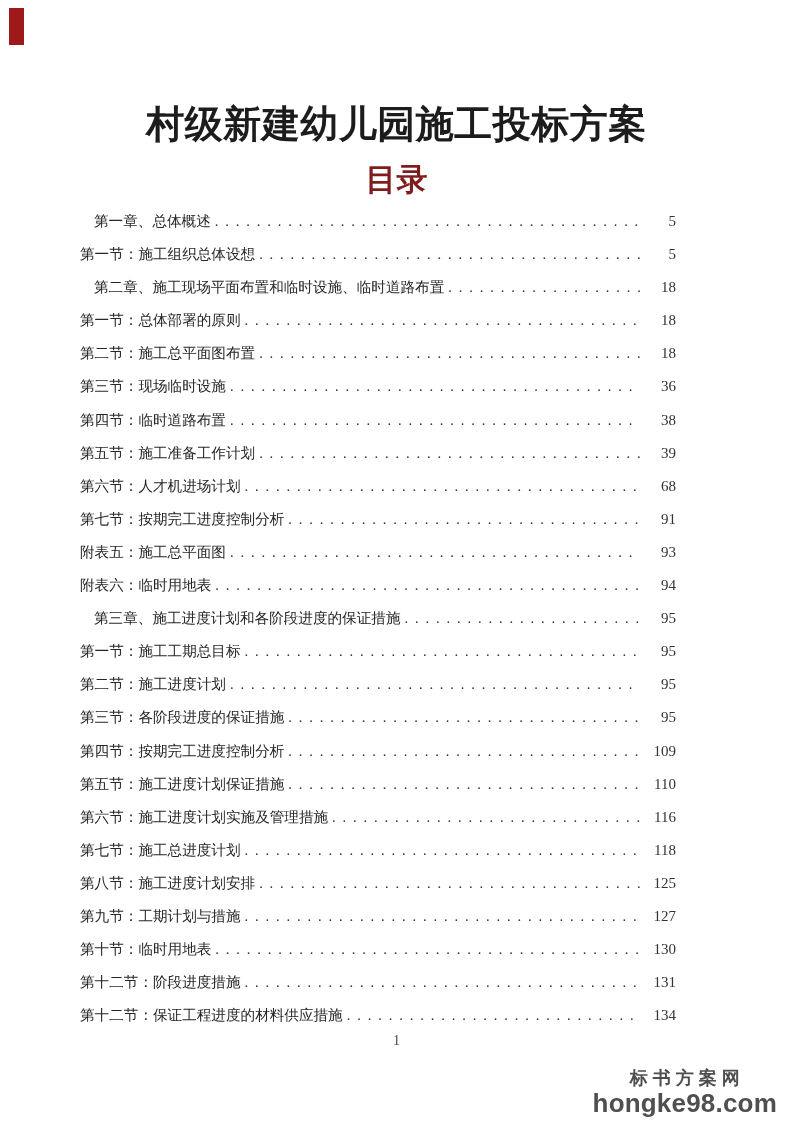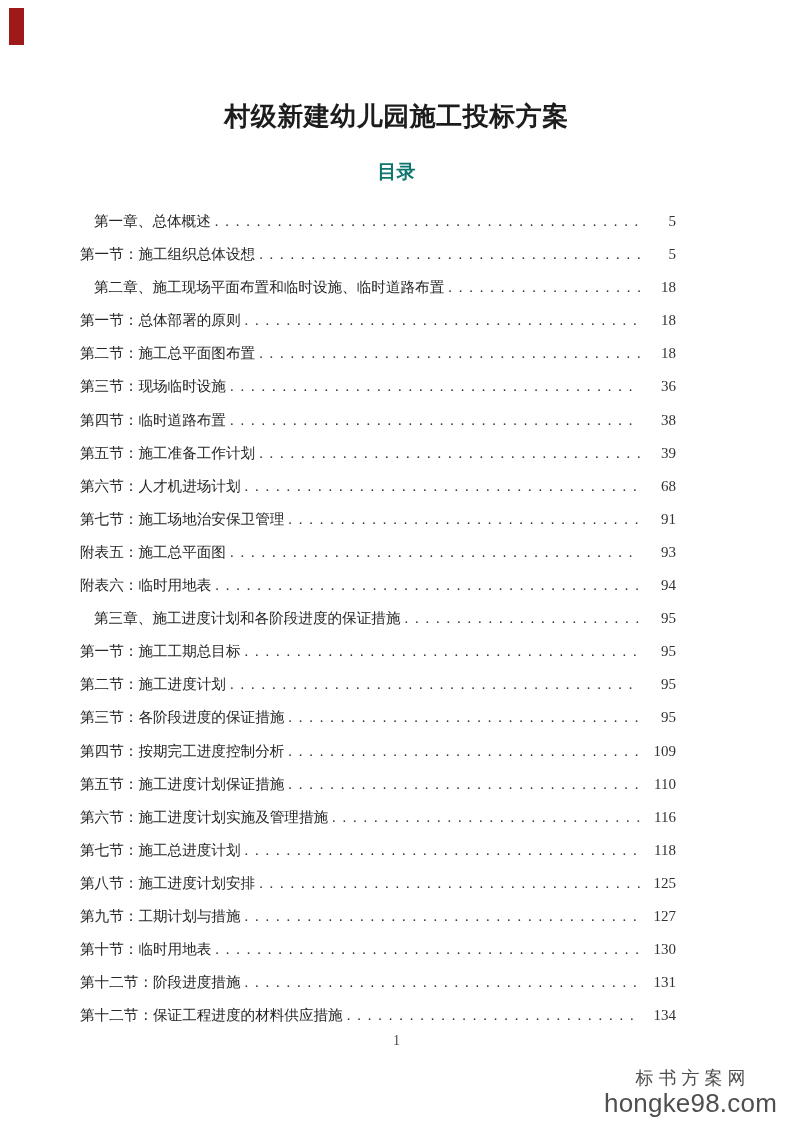--- a/index.html
+++ b/index.html
@@ -17,32 +17,32 @@
   }
   .corner-mark {
     position: absolute;
     left: 9px; top: 8px;
     width: 15px; height: 37px;
   }
   .doc-title {
     position: absolute;
     top: 99px; left: 0; right: 0;
     text-align: center;
-    font-size: 26px;
+    font-size: 38px;
     font-weight: bold;
     color: #1c1c1c;
     letter-spacing: 0.5px;
   }
   .toc-heading {
     position: absolute;
     top: 159px; left: 0; right: 0;
     text-align: center;
-    font-size: 19px;
+    font-size: 31px;
     font-weight: bold;
-    color: #0f766e;
+    color: #7f1d1d;
   }
   .toc {
     position: absolute;
     top: 205px; left: 0; right: 0;
   }
   .toc-row {
     height: 33.1px;
     display: flex;
     align-items: baseline;
     padding-right: 117px;
@@ -80,21 +80,21 @@
     text-align: center;
     font-size: 14px;
     color: #4a4a4a;
   }
   .watermark {
     position: absolute;
     top: 1068px;
     right: 16px;
     text-align: center;
     font-family: "Liberation Sans", "DejaVu Sans", sans-serif;
-    font-weight: normal;
+    font-weight: bold;
     line-height: 1.15;
     margin-left: 40px;
   }
   .wm-name {
     font-size: 18px;
     letter-spacing: 5px;
     margin-right: -5px; 
   }
   .wm-url {
     font-size: 26px;
@@ -152,21 +152,21 @@
     <span class="toc-label">第五节：施工准备工作计划</span>
     <span class="toc-leader"></span>
     <span class="toc-page">39</span>
   </div>
       <div class="toc-row level-2">
     <span class="toc-label">第六节：人才机进场计划</span>
     <span class="toc-leader"></span>
     <span class="toc-page">68</span>
   </div>
       <div class="toc-row level-2">
-    <span class="toc-label">第七节：施工场地治安保卫管理</span>
+    <span class="toc-label">第七节：按期完工进度控制分析</span>
     <span class="toc-leader"></span>
     <span class="toc-page">91</span>
   </div>
       <div class="toc-row level-2">
     <span class="toc-label">附表五：施工总平面图</span>
     <span class="toc-leader"></span>
     <span class="toc-page">93</span>
   </div>
       <div class="toc-row level-2">
     <span class="toc-label">附表六：临时用地表</span>

